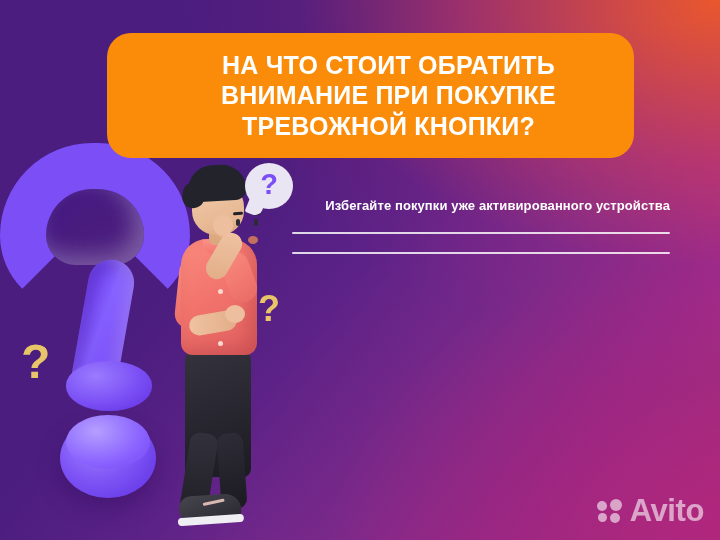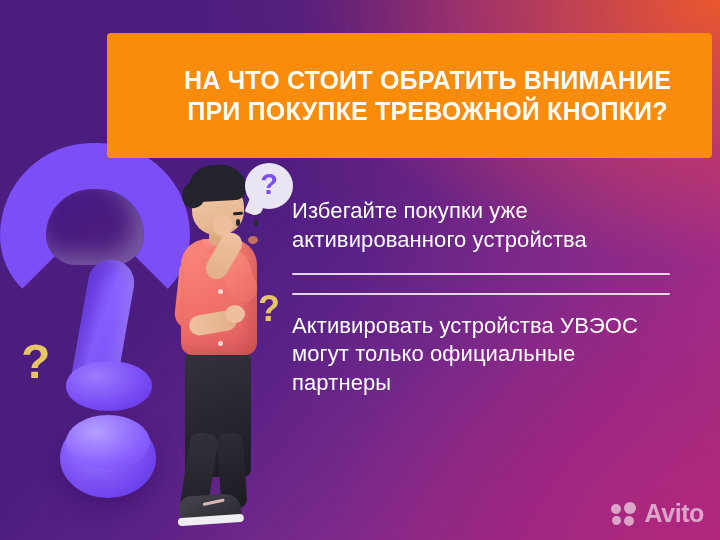--- a/index.html
+++ b/index.html
@@ -182,59 +182,59 @@
     border-radius:3px 12px 12px 3px; transform:rotate(22deg);
   }
   .bubble span{
     position:absolute; left:0; right:0; top:7px;
     text-align:center; font-size:29px; font-weight:700;
     color:#7b4ff5; line-height:1;
   }
 
   
   .banner{
-    position:absolute; left:107px; top:33px; width:605px; height:125px;
+    position:absolute; left:107px; top:33px; width:527px; height:125px;
     background:#fa8c0a;
-    border-radius:4px;
+    border-radius:24px;
     display:flex; align-items:center; justify-content:center;padding-left:36px;
   }
   .banner h1{
     font-size:25px; font-weight:700; color:#ffffff;
     text-transform:uppercase; text-align:center;
     line-height:1.22; letter-spacing:0.2px;
     padding:0 18px;
   }
 
   
   .list{
     position:absolute; left:292px; top:197px; width:378px;
   }
   .item p{
-    font-size:22px; font-weight:400; color:#ffffff;
-    line-height:1.31; letter-spacing:0.1px;
+    font-size:13px; font-weight:700; color:#ffffff;
+    line-height:1.31; letter-spacing:0.1px;text-align:right;
   }
   .divider{
     height:2px; background:rgba(255,255,255,0.82);
     margin:18px 0 17px 0; border-radius:2px;
   }
 
   
   .avito{
     position:absolute; right:16px; bottom:14px;
     display:flex; align-items:center; gap:7px;
     opacity:0.58;
   }
   .avito .dots{ position:relative; width:26px; height:24px; }
   .avito .dots i{ position:absolute; display:block; background:#ffffff; border-radius:50%; }
   .avito .dots i:nth-child(1){ left:0;   top:2px;  width:10px; height:10px; }
   .avito .dots i:nth-child(2){ left:13px;top:0;    width:12px; height:12px; }
   .avito .dots i:nth-child(3){ left:1px; top:14px; width:9px;  height:9px;  }
   .avito .dots i:nth-child(4){ left:13px;top:14px; width:10px; height:10px; }
   .avito .wordmark{
-    font-size:25px; font-weight:700; color:#ffffff; line-height:1;
+    font-size:31px; font-weight:700; color:#ffffff; line-height:1;
     letter-spacing:-0.4px;
   }
 </style>
 </head>
 <body>
 
 <div class="poster">
 
   <div class="bigq">
     <div class="hook"></div>
@@ -283,23 +283,20 @@
   <div class="banner">
     <h1>НА ЧТО СТОИТ ОБРАТИТЬ ВНИМАНИЕ ПРИ ПОКУПКЕ ТРЕВОЖНОЙ КНОПКИ?</h1>
   </div>
 
   <div class="list">
     <div class="item">
       <p>Избегайте покупки уже активированного устройства</p>
     </div>
     <div class="divider"></div>
     <div class="divider"></div>
-    <div class="item">
-      <p>Активировать устройства УВЭОС могут только официальные партнеры</p>
-    </div>
   </div>
 
   <div class="avito">
     <span class="dots">
       <i></i>
         <i></i>
         <i></i>
         <i></i>
     </span>
     <span class="wordmark">Avito</span>

